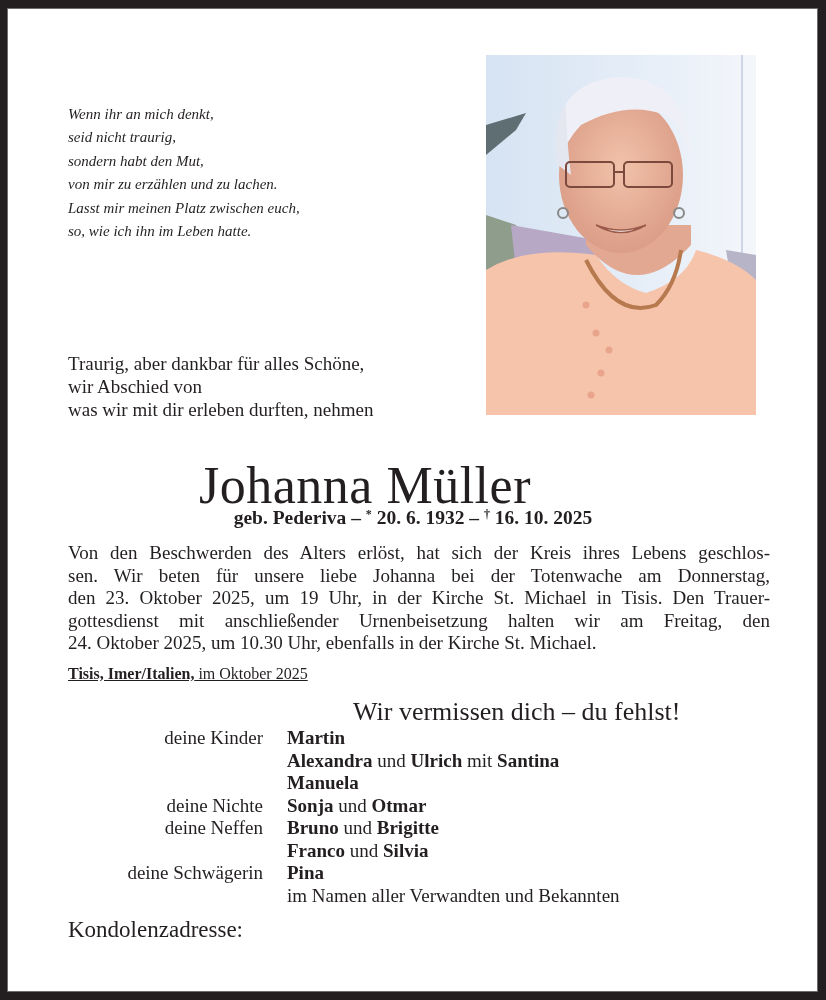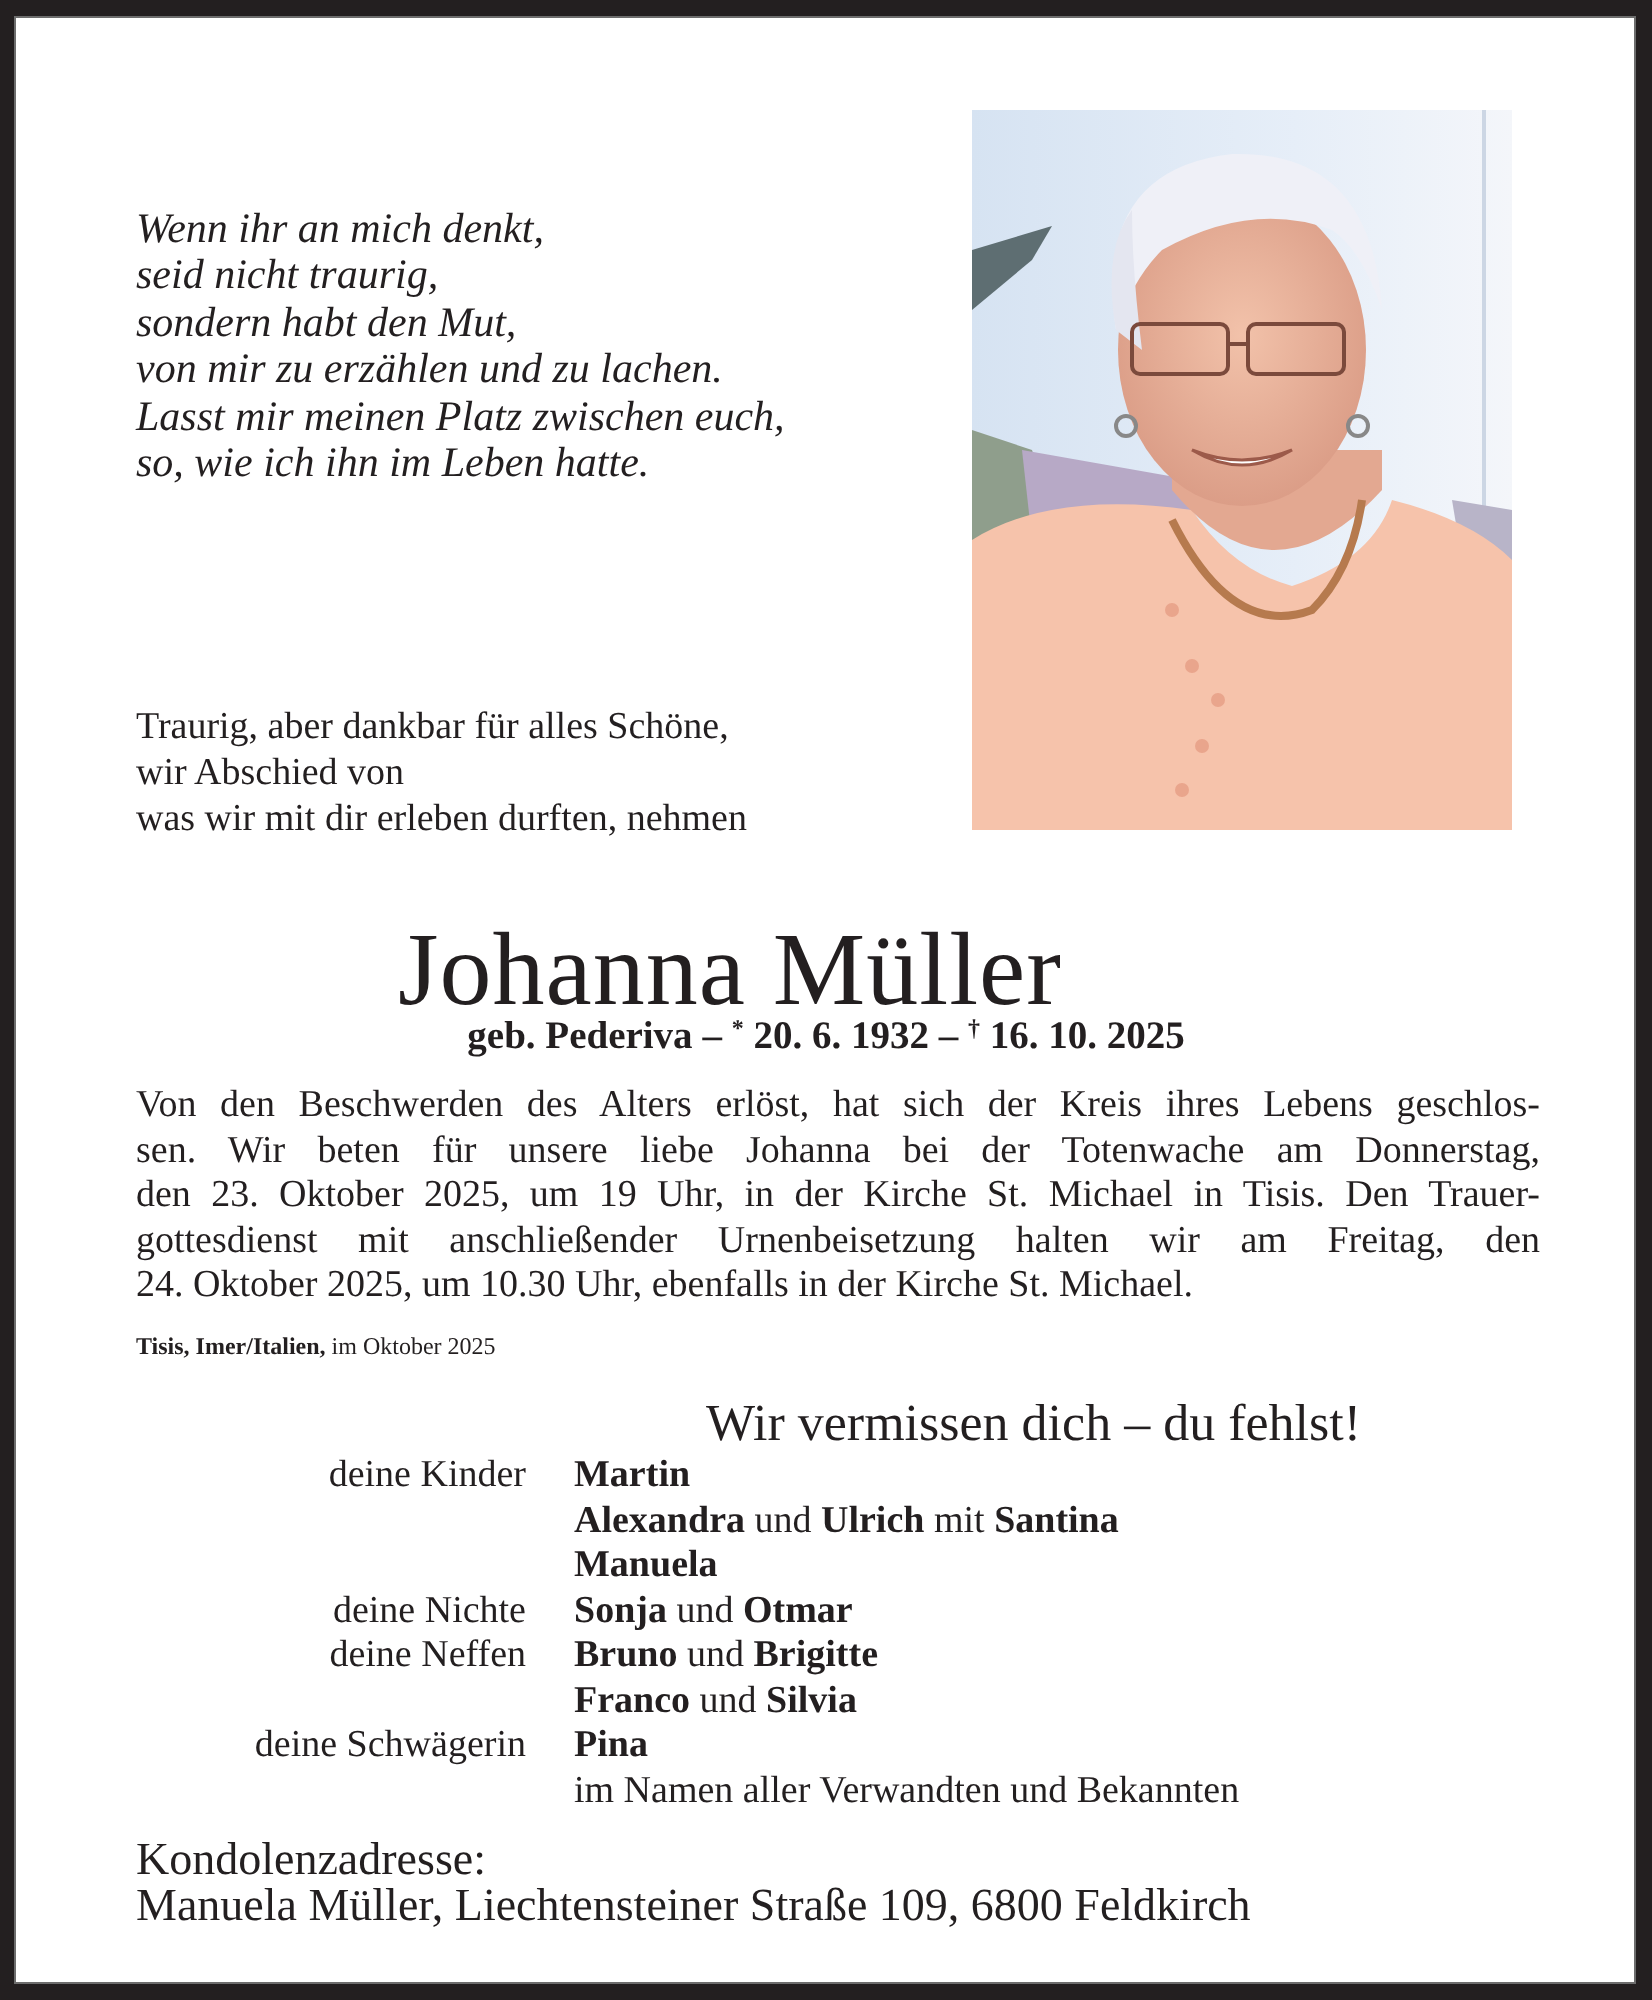--- a/index.html
+++ b/index.html
@@ -4,21 +4,21 @@
   <style>
     * { box-sizing: border-box; margin: 0; padding: 0; }
     html, body { width: 826px; height: 1000px; background: #231f20; overflow: hidden; }
     body { position: relative; font-family: "Liberation Serif", "DejaVu Serif", serif; color: #231f20; }
     .card {
       position: absolute; left: 7px; top: 8px; width: 811px; height: 984px;
       background: #ffffff; border: 1px solid #6d6d6d;
     }
     .poem {
       position: absolute; left: 68px; top: 103px; width: 400px;
-      font-style: italic; font-size: 21px; line-height: 23.4px; color: #231f20;
+      font-style: italic; font-size: 15px; line-height: 23.4px; color: #231f20;
     }
     .poem div { white-space: nowrap; }
     .photo {
       position: absolute; left: 486px; top: 55px; width: 270px; height: 360px;
       overflow: hidden; background: #dde8f4;
     }
     .intro {
       position: absolute; left: 68px; top: 352px; width: 400px;
       font-size: 19px; line-height: 23px;
     }
@@ -32,21 +32,21 @@
       font-size: 19.5px; line-height: 24px; font-weight: bold;
     }
     .dates sup { font-size: 12px; vertical-align: 6px; font-weight: bold; }
     .body-text {
       position: absolute; left: 68px; top: 542px; width: 702px;
       font-size: 19px; line-height: 22.6px; text-align: justify;
     }
     .body-text div { white-space: nowrap; text-align-last: justify; text-align: justify; }
     .body-text div.last { text-align-last: left; }
     .place {
-      position: absolute; left: 68px; top: 662px; font-size: 12px; line-height: 23px; white-space: nowrap;
+      position: absolute; left: 68px; top: 662px; font-size: 16px; line-height: 23px; white-space: nowrap; text-decoration: underline;
     }
     .place b { font-weight: bold; }
     .miss {
       position: absolute; left: 353px; top: 700px; font-size: 26px; line-height: 23px; white-space: nowrap;
     }
     .family {
       position: absolute; left: 0; top: 727px; width: 826px;
       font-size: 19px; line-height: 22.5px;
     }
     .fam-row { display: flex; height: 22.5px; }
@@ -163,14 +163,13 @@
       <div class="fam-names"><b>Pina</b></div>
     </div>
     <div class="fam-row">
       <div class="fam-label"></div>
       <div class="fam-names"><span>im Namen aller Verwandten und Bekannten</span></div>
     </div>
   </div>
 
 <div class="address">
   <div>Kondolenzadresse:</div>
-  <div>Manuela Müller, Liechtensteiner Straße 109, 6800 Feldkirch</div>
 </div>
 
 </body></html>

